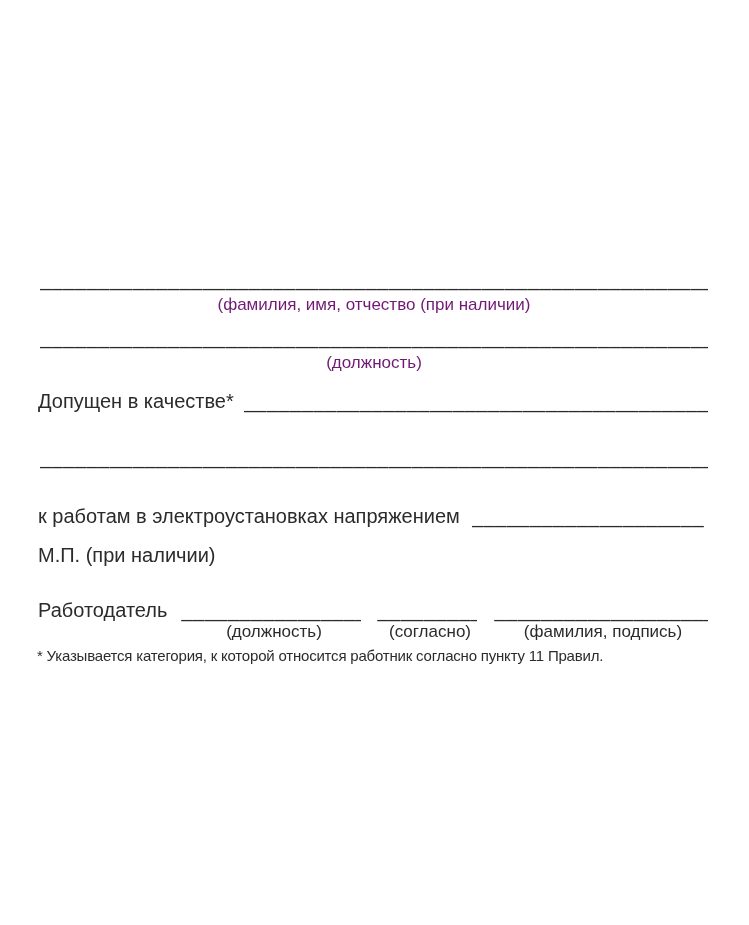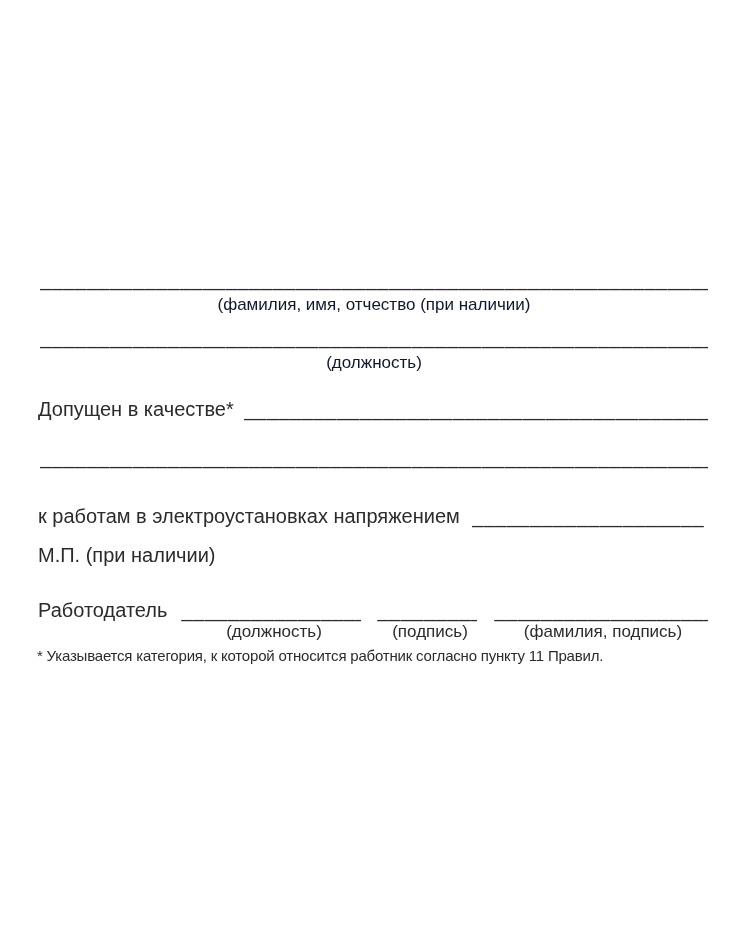--- a/index.html
+++ b/index.html
@@ -34,21 +34,21 @@
     letter-spacing: 0.5px;
   }
   .blank.full { width: 668px; }
   .blank.grow { flex: 1 1 auto; min-width: 0; }
   .caption {
     position: absolute;
     font-size: 17px;
     line-height: 22px;
     text-align: center;
     white-space: nowrap;
-    color: #0f172a;
+    color: #701a75;
   }
   .cap-inline {
     display: inline-block;
     font-size: 17px;
     line-height: 22px;
     text-align: center;
     white-space: nowrap;
     overflow: visible;
     vertical-align: top;
   }
@@ -82,21 +82,21 @@
   <div class="row" style="top:266px; left:40px; width:668px;">
     <span class="blank full">______________________________________________________________</span>
   </div>
   <div class="caption" style="top:294px; left:40px; width:668px;">(фамилия, имя, отчество (при наличии)</div>
 
   <div class="row" style="top:324px; left:40px; width:668px;">
     <span class="blank full">______________________________________________________________</span>
   </div>
   <div class="caption" style="top:352px; left:40px; width:668px;">(должность)</div>
 
-  <div class="row flexrow" style="top:396px; left:38px; width:670px;">
+  <div class="row flexrow" style="top:388px; left:38px; width:670px;">
     <span class="label">Допущен в качестве*</span>
     <span class="blank grow gap10">____________________________________________</span>
   </div>
 
   <div class="row" style="top:444px; left:40px; width:668px;">
     <span class="blank full">______________________________________________________________</span>
   </div>
 
   <div class="row" style="top:542px; left:38px;">М.П. (при наличии)</div>
 
@@ -106,18 +106,18 @@
   </div>
 
   <div class="row flexrow" style="top:597px; left:38px; width:670px;">
     <span class="label">Работодатель</span>
     <span class="blank emp-blank1">__________________</span>
     <span class="blank emp-blank2">___________</span>
     <span class="blank emp-blank3">_____________________</span>
   </div>
 
   <div class="row" style="top:621px; left:38px; width:670px; font-size:17px; line-height:22px;">
-    <span class="cap-spacer"></span><span class="cap-inline cap-c1">(должность)</span><span class="cap-inline cap-c2">(подпись)</span><span class="cap-inline cap-c3">(фамилия, подпись)</span>
+    <span class="cap-spacer"></span><span class="cap-inline cap-c1">(должность)</span><span class="cap-inline cap-c2">(согласно)</span><span class="cap-inline cap-c3">(фамилия, подпись)</span>
   </div>
 
   <div class="footnote" style="top:646px; left:37px;">* Указывается категория, к которой относится работник согласно пункту 11 Правил.</div>
 
 </div>
 
 </body></html>

